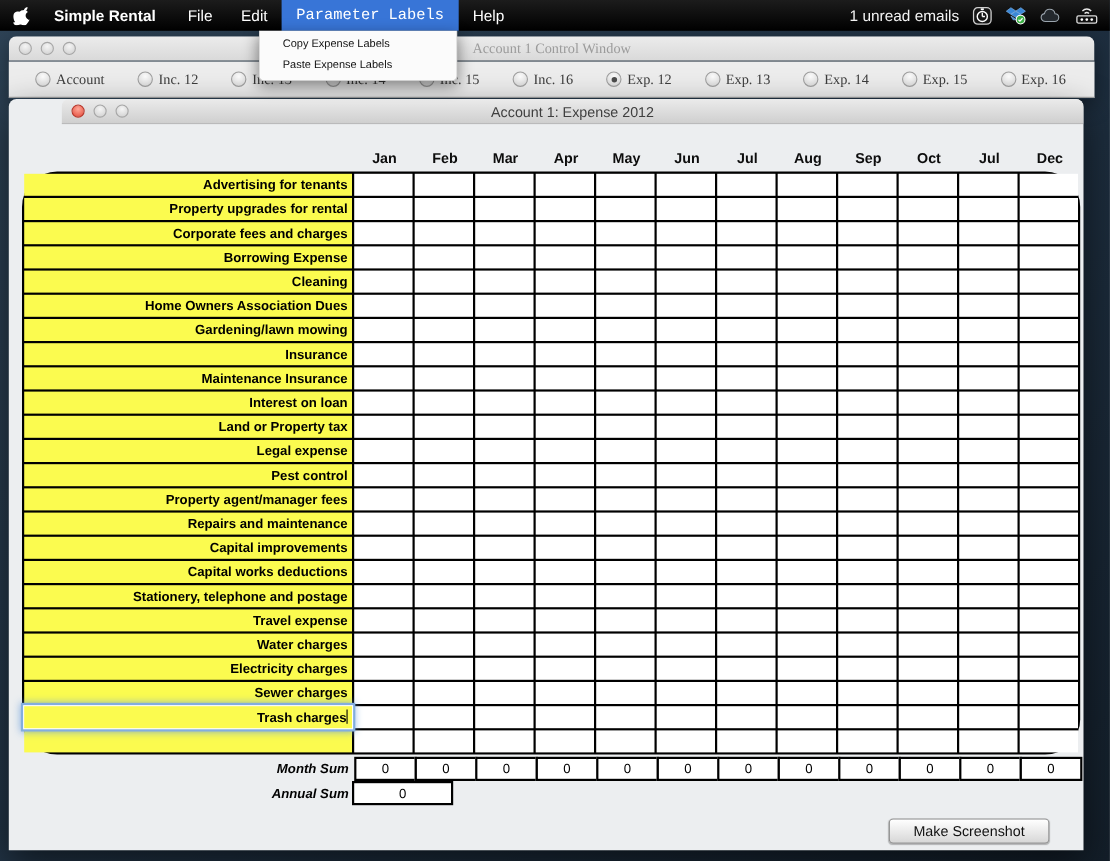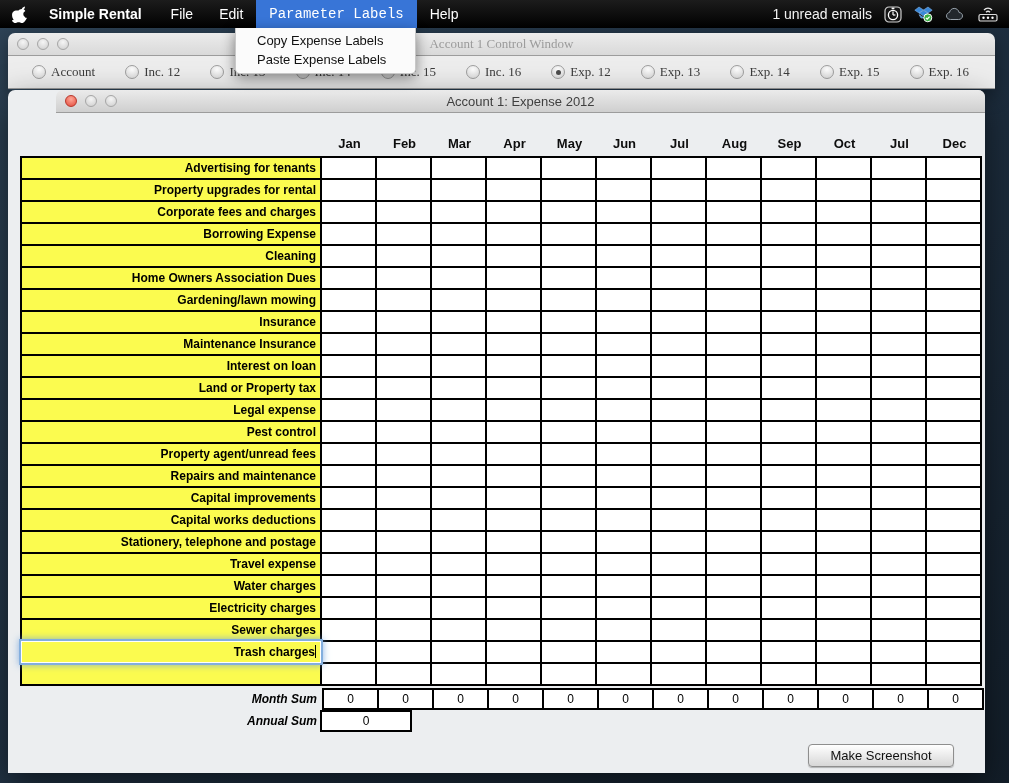--- a/index.html
+++ b/index.html
@@ -25,21 +25,21 @@
   .status-text { font-size:14px; color:#f2f2f2; white-space:nowrap; }
   .tray-icon { display:flex; align-items:center; }
 
   
   .dropdown {
     position:absolute; left:235px; top:28px; width:181px; z-index:60;
     background:#fbfbfb; border:1px solid #c8c8c8; border-top:none;
     border-radius:0 0 5px 5px; box-shadow:0 4px 14px rgba(0,0,0,.45);
     padding:3px 0 4px 0;
   }
-  .dropdown-item { height:19px; line-height:19px; padding-left:21px; font-size:13px; color:#111; white-space:nowrap; }
+  .dropdown-item { height:19px; line-height:19px; padding-left:21px; font-size:10px; color:#111; white-space:nowrap; }
 
   
   .titlebar {
     height:23px; border-radius:7px 7px 0 0; position:relative;
     display:flex; align-items:center; justify-content:center;
     border-bottom:1px solid #9c9c9c;
   }
   .tl-group { position:absolute; left:9px; top:5px; display:flex; gap:8px; }
   .tl { width:12px; height:12px; border-radius:50%; }
   .tl.inactive { background:radial-gradient(circle at 50% 32%,#f5f5f5,#cdcdcd); border:1px solid #a6a6a6; }
@@ -79,21 +79,21 @@
   .expense-window .title { font-size:13px; color:#3f3f3f; }
 
   .month-header-row { position:absolute; left:314px; top:46px; display:flex; }
   .month-cell { width:55px; text-align:center; font-size:13px; font-weight:bold; color:#0d0d0d; }
 
   .expense-grid {
     position:absolute; left:12px; top:66px;
     display:grid;
     grid-template-columns:298px repeat(12,53px);
     grid-auto-rows:20px;
-    gap:2px; background:#000; padding:2px;
+    gap:2px; background:#000; padding:2px;border-radius:32px;
   }
   .cell { background:#fff; }
   .label-cell {
     background:#fbfb4f; font-size:12px; font-weight:bold; color:#000;
     text-align:right; padding-right:4px; line-height:20px;
     white-space:nowrap; overflow:hidden;
   }
   .label-cell.focused {
     position:relative; z-index:2;
     box-shadow:0 0 0 1px #fff, 0 0 0 3px #83aede, 0 0 7px 3px rgba(110,160,220,.8);
@@ -423,21 +423,21 @@
       <div class="cell"></div>
       <div class="cell"></div>
       <div class="cell"></div>
       <div class="cell"></div>
       <div class="cell"></div>
       <div class="cell"></div>
       <div class="cell"></div>
       <div class="cell"></div>
       <div class="cell"></div>
       <div class="cell"></div>
-      <div class="cell label-cell">Property agent/unread fees</div>
+      <div class="cell label-cell">Property agent/manager fees</div>
       <div class="cell"></div>
       <div class="cell"></div>
       <div class="cell"></div>
       <div class="cell"></div>
       <div class="cell"></div>
       <div class="cell"></div>
       <div class="cell"></div>
       <div class="cell"></div>
       <div class="cell"></div>
       <div class="cell"></div>

